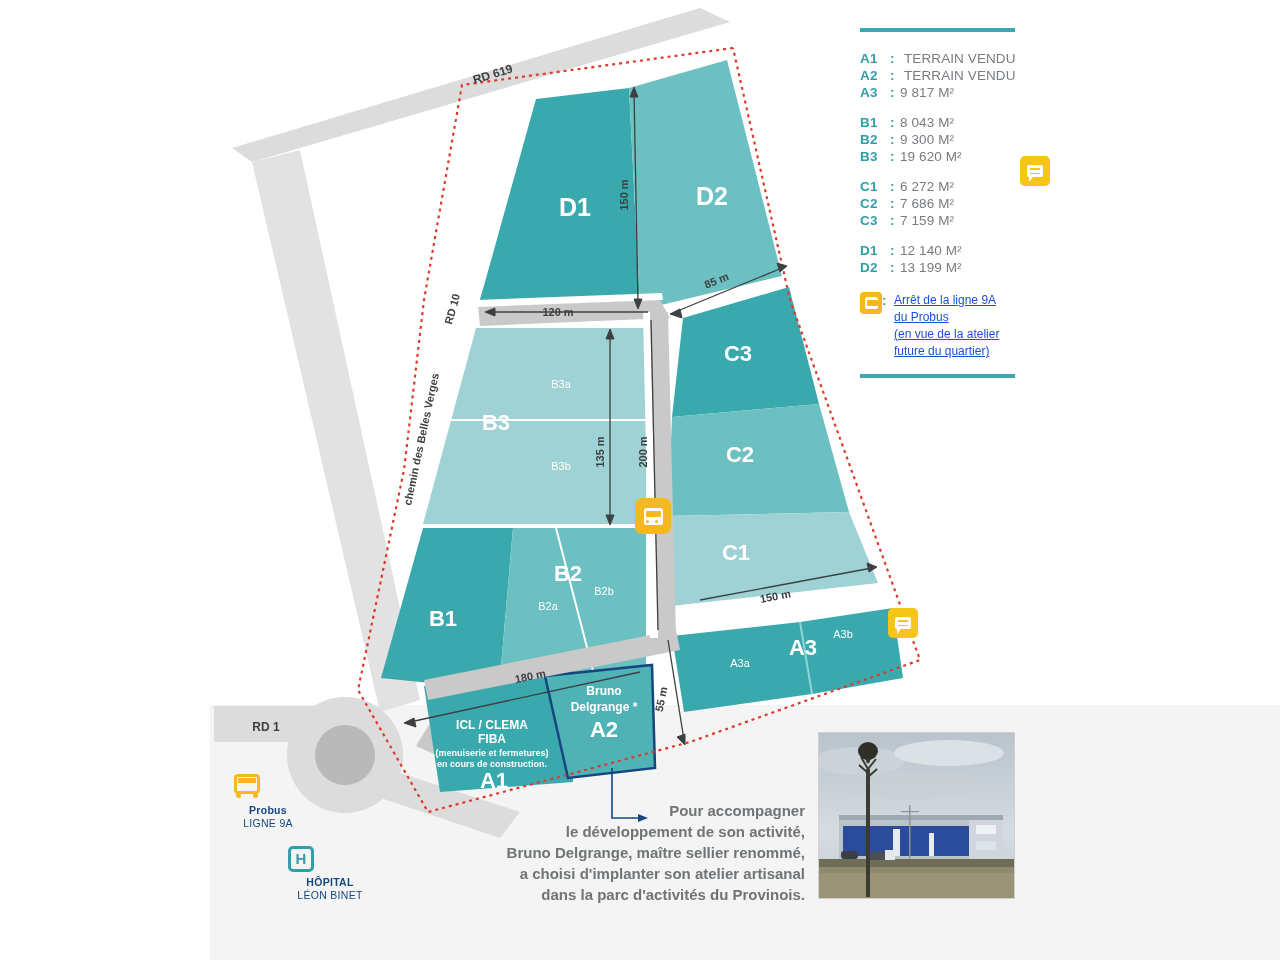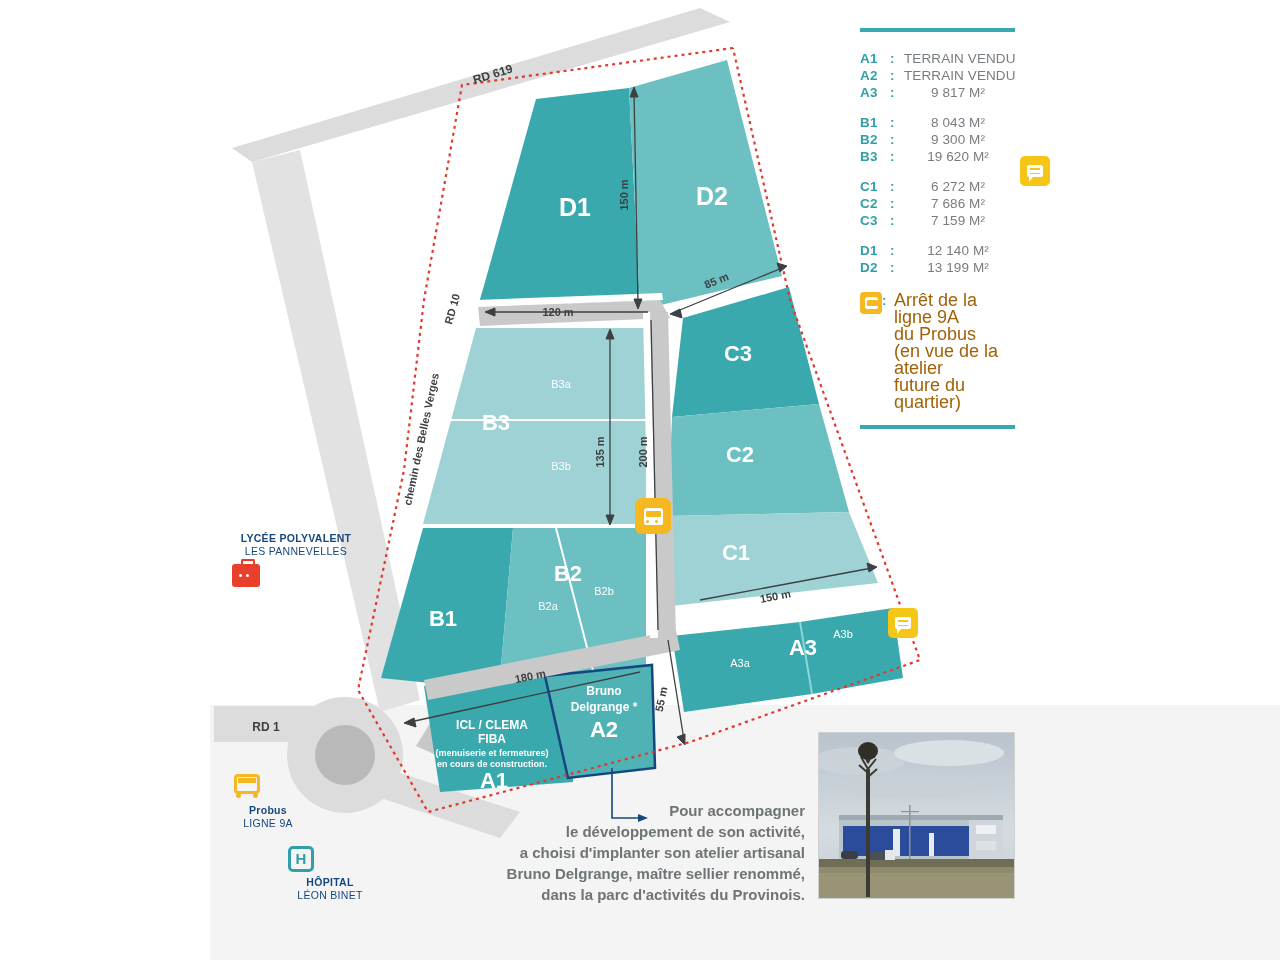--- a/index.html
+++ b/index.html
@@ -18,29 +18,29 @@
   
   .legend{position:absolute;left:860px;top:28px;width:160px;}
   .legend .rule{height:4px;background:#3aa8ae;width:155px;margin:0 0 18px 0;}
   .legend .rule.bot{margin:14px 0 0 0;}
   .legend .grp{margin-bottom:13px;}
   .legrow{display:flex;align-items:baseline;font-size:13.5px;line-height:17px;
           white-space:nowrap;}
   .legrow .key{color:#2f9fa8;font-weight:bold;width:30px;flex:0 0 30px;
                letter-spacing:.2px;}
   .legrow .colon{color:#2f9fa8;font-weight:bold;width:10px;flex:0 0 10px;}
-  .legrow .val{color:#777c80;letter-spacing:.1px;flex:1;text-align:center;
+  .legrow .val{color:#777c80;letter-spacing:.1px;flex:1;text-align:left;
                padding-right:4px;}
   .legrow .val.word{text-align:left;padding-left:4px;}
 
   .busleg{display:flex;margin-top:16px;}
   .busleg .bi{flex:0 0 22px;}
   .busleg .cl{flex:0 0 12px;color:#2f9fa8;font-weight:bold;font-size:13.5px;
               line-height:17px;}
-  .busleg .tx{color:#a16207;font-size:18px;line-height:17px;}
+  .busleg .tx{color:#1d4ed8;font-size:12px;line-height:17px;text-decoration:underline;}
 
   .infoicon{position:absolute;width:30px;height:30px;background:#f5c517;
             border-radius:5px;display:flex;align-items:center;justify-content:center;}
   .infoicon .bub{width:16px;height:12px;background:#fff;border-radius:2px;position:relative;}
   .infoicon .bub:after{content:"";position:absolute;left:2px;top:12px;
             border-left:4px solid #fff;border-bottom:5px solid transparent;}
   .infoicon .bub i{display:block;height:1.6px;background:#f5c517;
             margin:3px 3px 0 3px;}
 
   .busicon{position:absolute;width:36px;height:36px;background:#f5b820;
@@ -355,27 +355,20 @@
     <div class="bub">
         <i></i>
         <i></i>
       </div>
   </div>
 
   <div class="busicon" style="left:635px;top:498px;">
     <div class="b"></div>
   </div>
 
-  <div class="lm" style="left:232px;top:532px;width:128px;">
-    <div class="t1">LYCÉE POLYVALENT</div>
-    <div class="t2">LES PANNEVELLES</div>
-    <div class="ico">
-      <div class="briefcase"></div>
-    </div>
-  </div>
 
   <div class="lm" style="left:232px;top:768px;width:72px;">
     <div class="ico" style="margin-bottom:4px;">
       <div class="busmini">
         <div class="body"></div>
           <div class="win"></div>
           <div class="w1"></div>
           <div class="w2"></div>
       </div>
     </div>
@@ -387,22 +380,22 @@
     <div class="ico" style="margin-bottom:4px;">
       <div class="hosp">H</div>
     </div>
     <div class="t1">HÔPITAL</div>
     <div class="t2">LÉON BINET</div>
   </div>
 
   <div class="caption">
     <div class="firstline">Pour accompagner</div>
     <div>le développement de son activité,</div>
+    <div>Bruno Delgrange, maître sellier renommé,</div>
     <div>a choisi d'implanter son atelier artisanal</div>
-    <div>Bruno Delgrange, maître sellier renommé,</div>
     <div>dans la parc d'activités du Provinois.</div>
   </div>
 
   <div class="photo">
     <svg viewBox="0 0 195 165" width="195" height="165">
       <defs>
         <linearGradient id="sky" x1="0" y1="0" x2="0" y2="1">
           <stop offset="0%" stop-color="#b9c3cc"></stop>
           <stop offset="60%" stop-color="#d5dce1"></stop>
           <stop offset="100%" stop-color="#c4ccd2"></stop>

